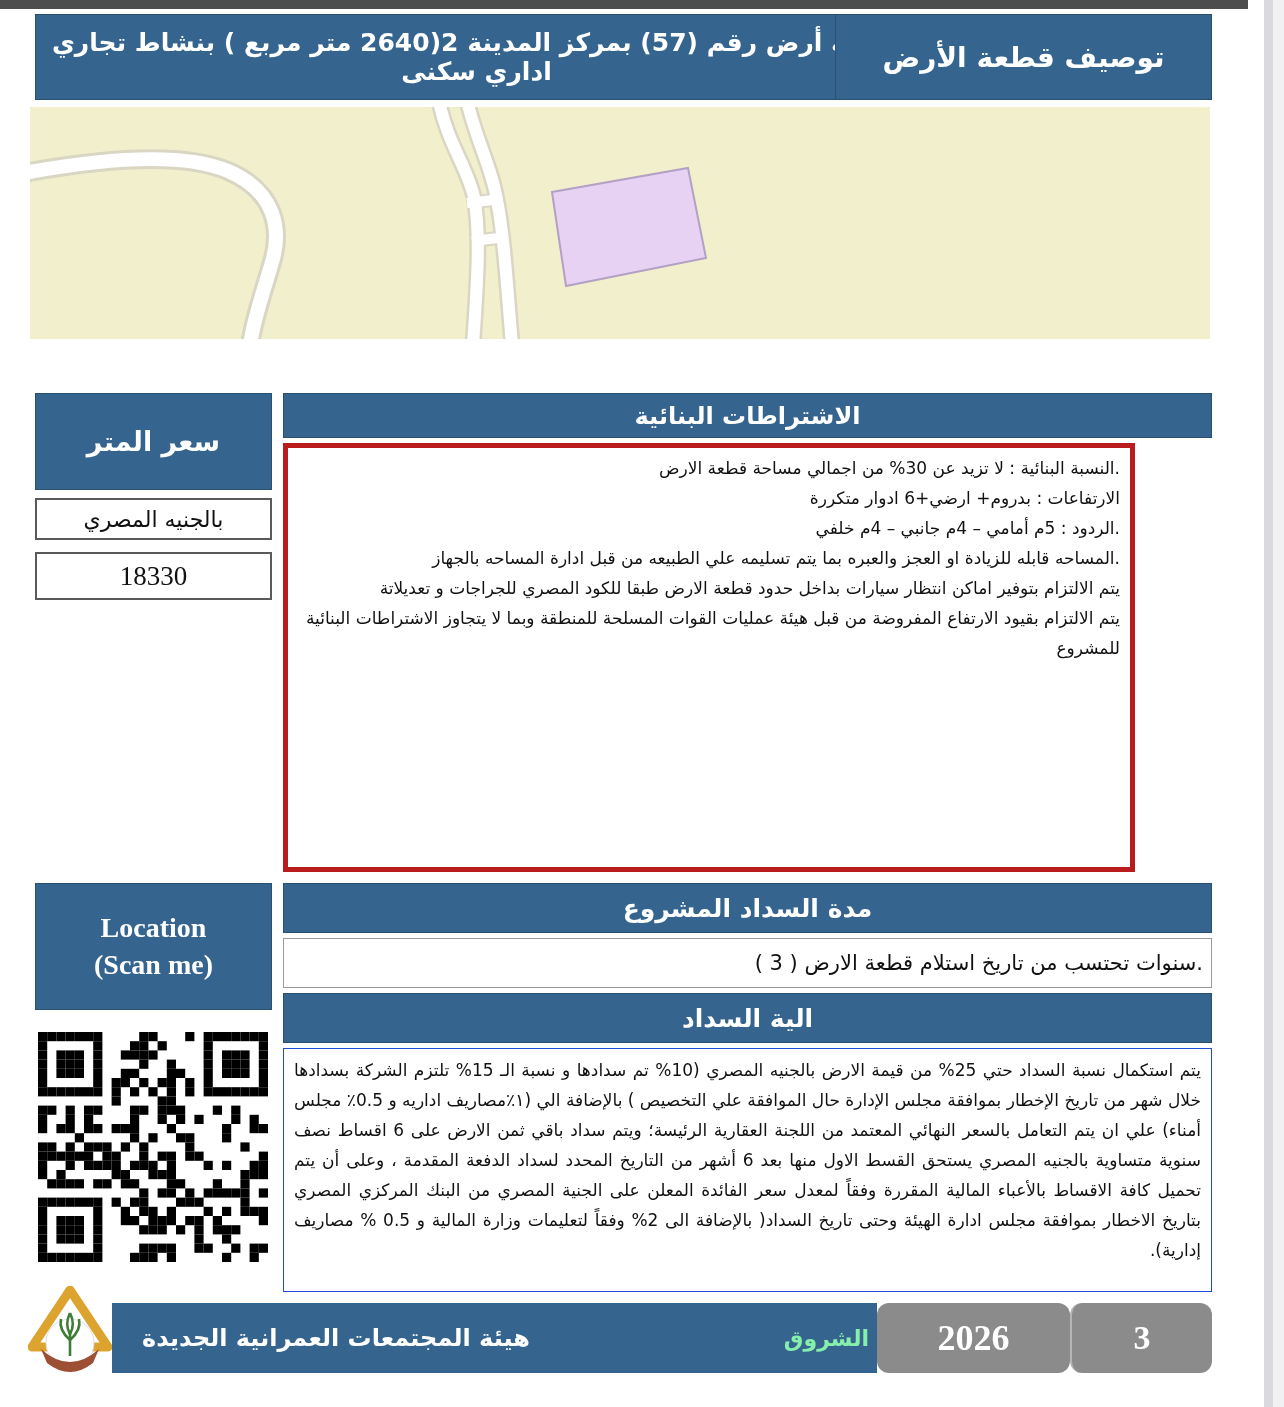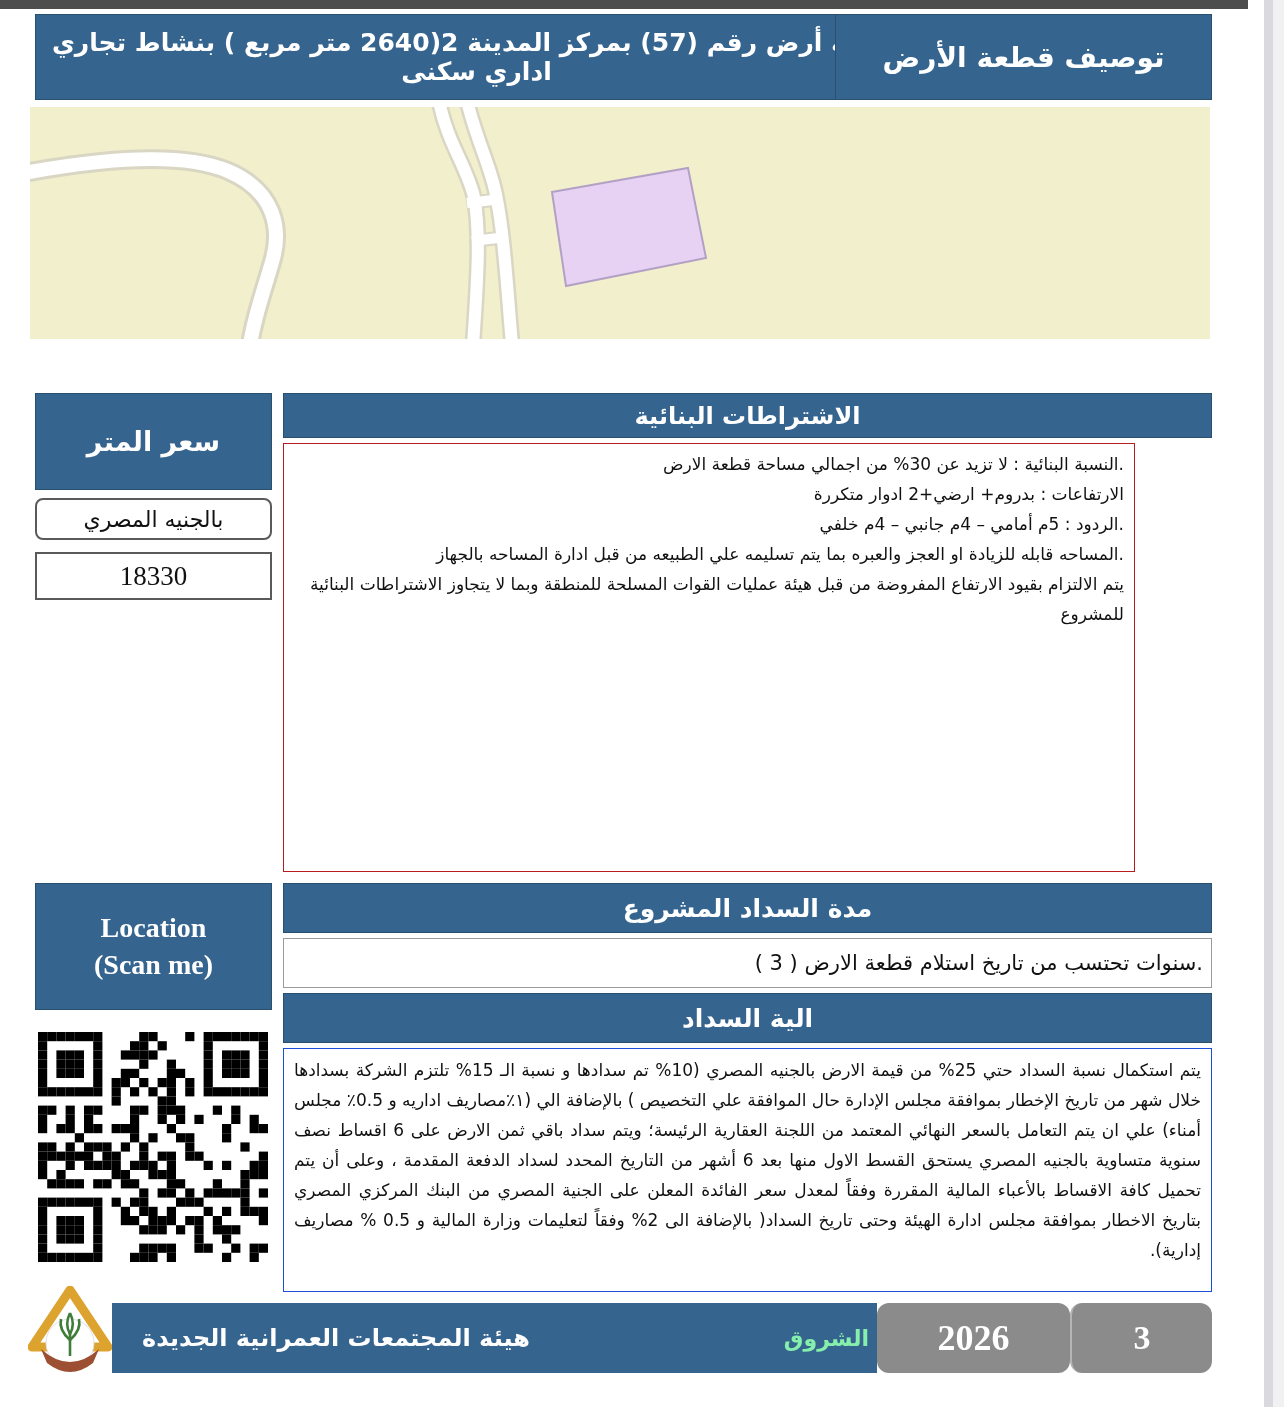--- a/index.html
+++ b/index.html
@@ -18,26 +18,26 @@
   
   .map{left:30px;top:107px;width:1180px;height:232px;}
   .map svg{display:block;width:100%;height:100%;}
   .map-bg{fill:var(--map-bg);}
   .road-casing{stroke:var(--map-road-edge);fill:none;}
   .road-fill{stroke:var(--map-road-fill);fill:none;}
   .plot{fill:var(--plot-fill);stroke:var(--plot-stroke);stroke-width:2;}
   
   .price-title{left:35px;top:393px;width:237px;height:97px;font-size:27px;direction:rtl;}
   .framed{border:2px solid #5a5a5a;background:#fff;display:flex;align-items:center;justify-content:center;}
-  .currency{left:35px;top:498px;width:237px;height:42px;font-size:22px;direction:rtl;color:#111;border-radius:8px;}
+  .currency{left:35px;top:498px;width:237px;height:42px;font-size:22px;direction:rtl;color:#111;}
   .price-value{left:35px;top:552px;width:237px;height:48px;font-size:27px;
                font-family:"Liberation Serif","DejaVu Serif",serif;color:#111;}
   
   .req-hdr{left:283px;top:393px;width:929px;height:45px;font-size:24px;direction:rtl;}
-  .req-box{left:283px;top:443px;width:852px;height:429px;border:1px solid #b91c1c;background:#fff;
+  .req-box{left:283px;top:443px;width:852px;height:429px;border:5px solid #b91c1c;background:#fff;
            direction:rtl;text-align:right;padding:5px 10px;font-size:17px;line-height:30px;color:#111;}
   .dur-hdr{left:283px;top:883px;width:929px;height:50px;font-size:25px;direction:rtl;}
   .dur-val{left:283px;top:938px;width:929px;height:50px;border:1px solid #9a9a9a;background:#fff;
            direction:rtl;display:flex;align-items:center;padding:0 8px;font-size:21px;color:#111;}
   .pay-hdr{left:283px;top:993px;width:929px;height:50px;font-size:25px;direction:rtl;}
   .pay-box{left:283px;top:1048px;width:929px;height:244px;border:1px solid #1d4ed8;background:#fff;
            direction:rtl;text-align:justify;padding:6px 10px;font-size:17px;line-height:30px;color:#111;}
   
   .loc-box{left:35px;top:883px;width:237px;height:127px;flex-direction:column;
            font-family:"Liberation Serif","DejaVu Serif",serif;font-size:28px;line-height:1.3;}
@@ -88,23 +88,24 @@
     </svg>
   </div>
 
   <div class="abs blue price-title">سعر المتر</div>
   <div class="abs framed currency">بالجنيه المصري</div>
   <div class="abs framed price-value">18330</div>
 
   <div class="abs blue req-hdr">الاشتراطات البنائية</div>
   <div class="abs req-box">
       <div class="req-line">.النسبة البنائية : لا تزيد عن 30% من اجمالي مساحة قطعة الارض</div>
-      <div class="req-line">الارتفاعات : بدروم+ ارضي+2 ادوار متكررة</div>
+      <div class="req-line">الارتفاعات : بدروم+ ارضي+6 ادوار متكررة</div>
       <div class="req-line">.الردود : 5م أمامي – 4م جانبي – 4م خلفي</div>
       <div class="req-line">.المساحه قابله للزيادة او العجز والعبره بما يتم تسليمه علي الطبيعه من قبل ادارة المساحه بالجهاز</div>
+      <div class="req-line">يتم الالتزام بتوفير اماكن انتظار سيارات بداخل حدود قطعة الارض طبقا للكود المصري للجراجات و تعديلاتة</div>
       <div class="req-line">يتم الالتزام بقيود الارتفاع المفروضة من قبل هيئة عمليات القوات المسلحة للمنطقة وبما لا يتجاوز الاشتراطات البنائية للمشروع</div>
     </div>
 
   <div class="abs blue loc-box">
     <span>Location</span>
     <span>(Scan me)</span>
   </div>
   <div class="abs qr">
     <svg id="qr-svg" viewBox="0 0 230 230">
         <rect x="0.0" y="0.0" width="9.2" height="9.2"></rect>

